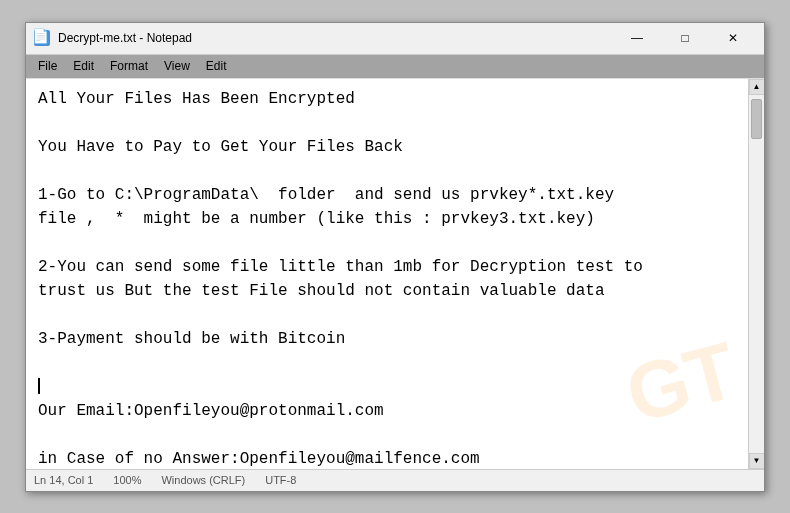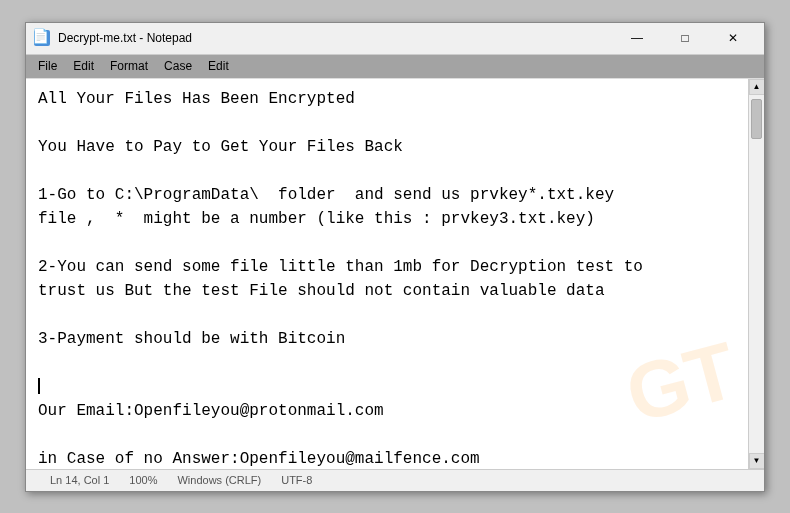--- a/index.html
+++ b/index.html
@@ -185,21 +185,21 @@
       0%, 100% { opacity: 1; }
       50% { opacity: 0; }
     }
 
     .status-bar {
       height: 22px;
       background: #f0f0f0;
       border-top: 1px solid #ccc;
       display: flex;
       align-items: center;
-      padding: 0 24px;
+      padding: 0 8px;
       font-size: 11px;
       font-family: 'Segoe UI', Arial, sans-serif;
       color: #555;
       gap: 20px;
     }
   </style>
 </head>
 <body>
 
 <div class="window">
@@ -211,21 +211,21 @@
       <button class="title-btn">—</button>
       <button class="title-btn">□</button>
       <button class="title-btn close">✕</button>
     </div>
   </div>
 
   <div class="menu-bar">
     <span class="menu-item">File</span>
     <span class="menu-item">Edit</span>
     <span class="menu-item">Format</span>
-    <span class="menu-item">Case</span>
+    <span class="menu-item">View</span>
     <span class="menu-item">Edit</span>
   </div>
 
   <div class="editor-area" style="position:relative;">
     <div class="watermark">GT</div>
     <div class="editor-content">All Your Files Has Been Encrypted
 
 You Have to Pay to Get Your Files Back
 
 1-Go to C:\ProgramData\  folder  and send us prvkey*.txt.key

